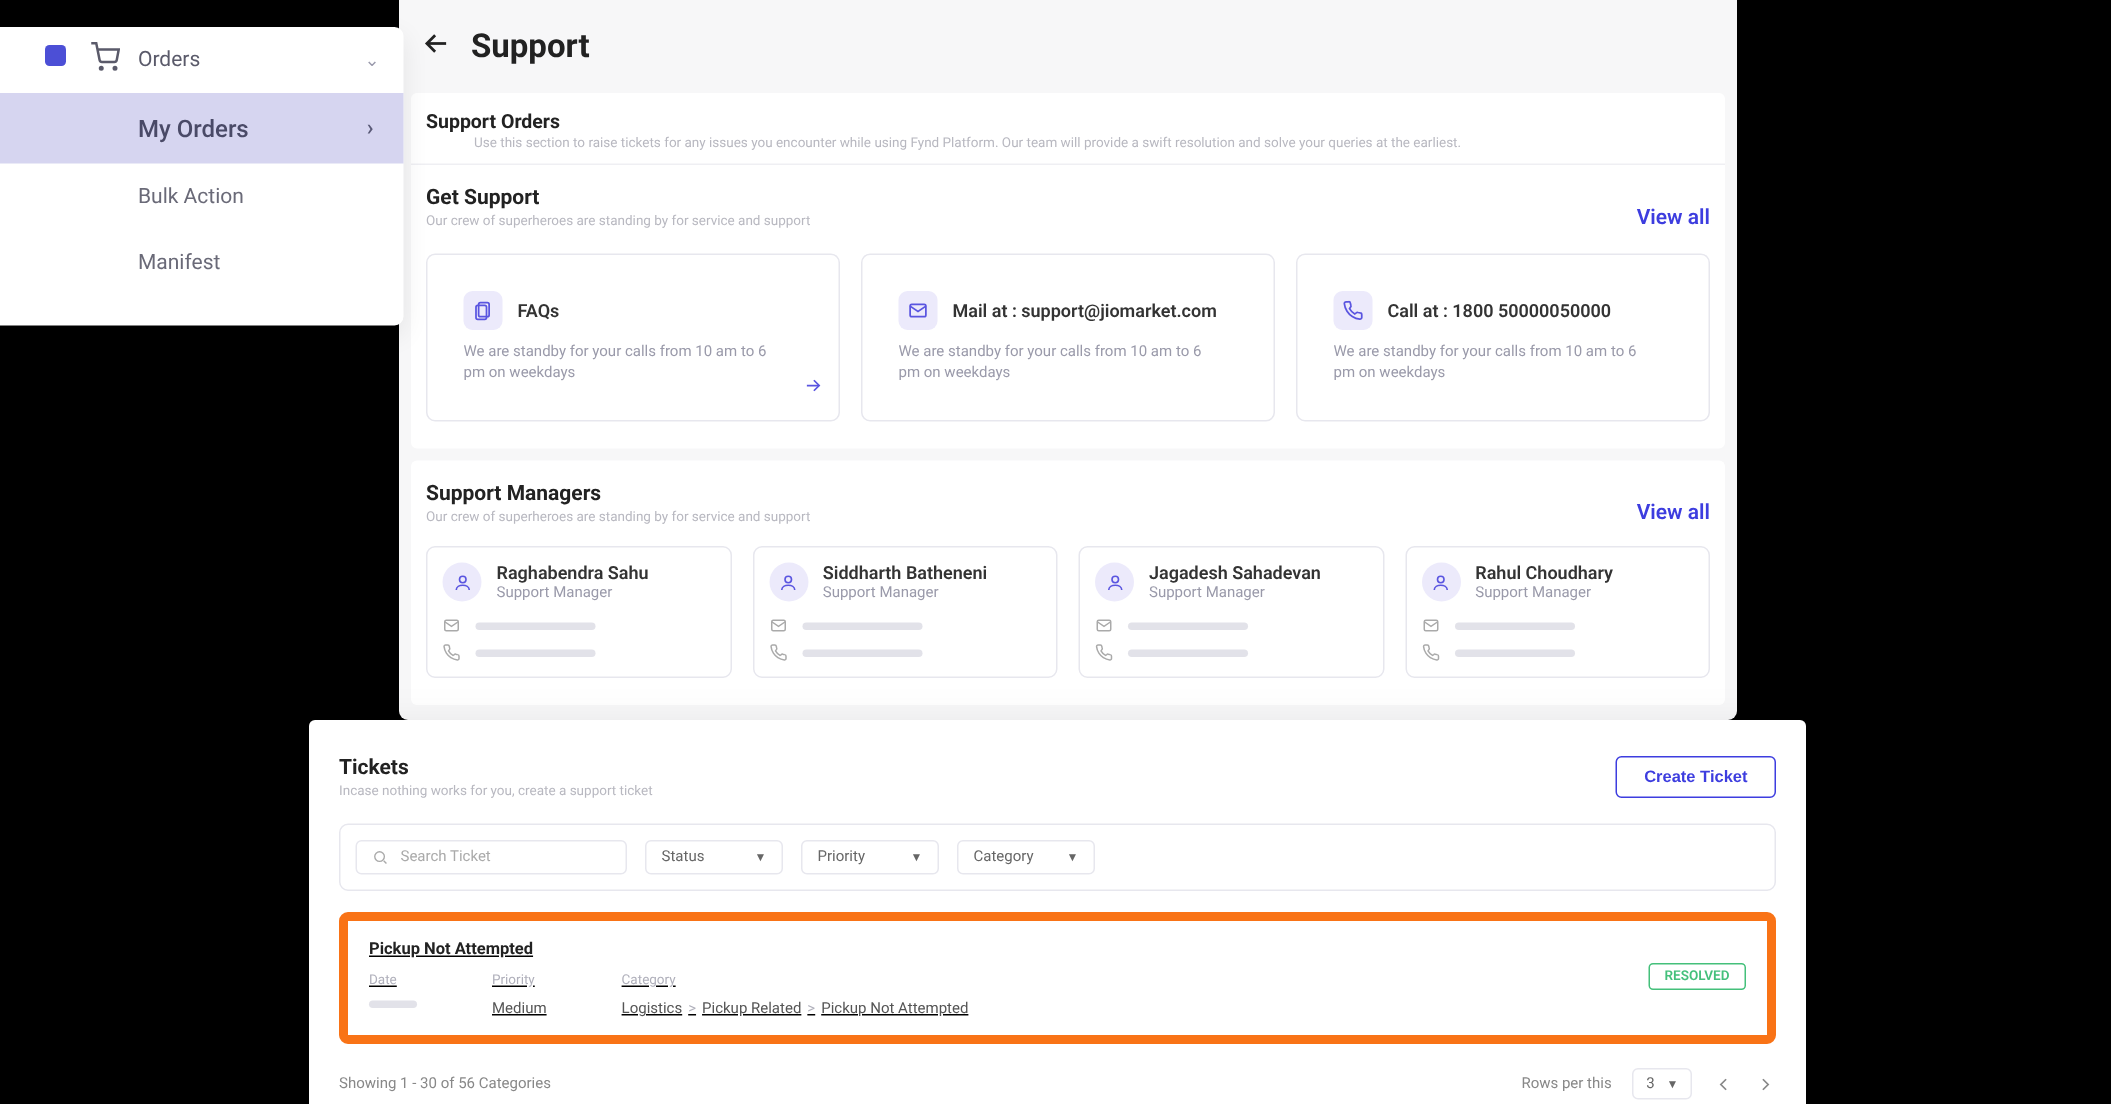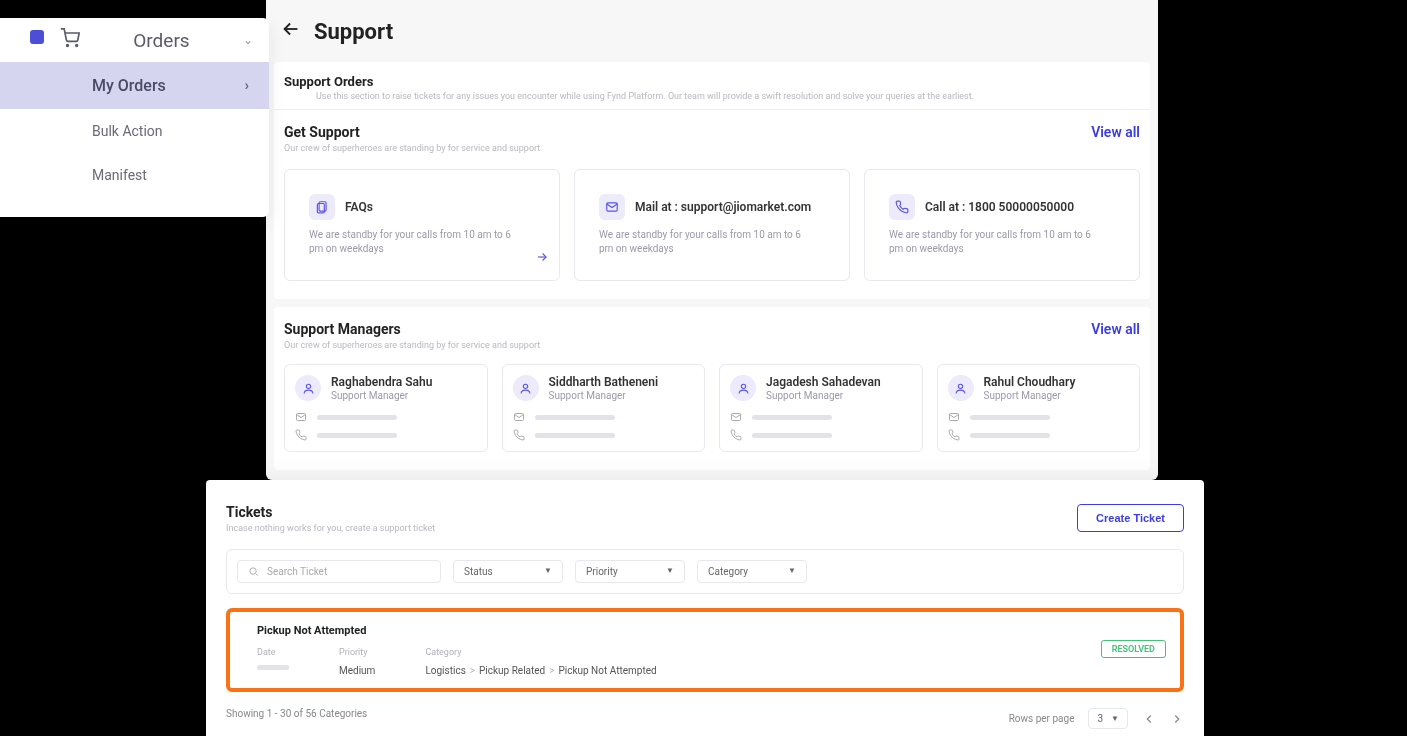--- a/index.html
+++ b/index.html
@@ -41,21 +41,21 @@
   .sidebar-logo-dot {
     position: absolute;
     left: 30px;
     top: 12px;
     width: 14px;
     height: 14px;
     background: #4c4fd6;
     border-radius: 3px;
   }
   .cart-icon svg { width: 20px; height: 20px; stroke: #5a5a6a; }
-  .sidebar-title { font-size: 19px; color: #5a5a6a; flex: 1; text-align: center; }
+  .sidebar-title { font-size: 14px; color: #5a5a6a; flex: 1; }
   .chevron-icon { color: #9a9aac; font-size: 12px; }
   .sidebar-item {
     padding: 14px 20px 14px 92px;
     font-size: 14px;
     color: #6a6a78;
     position: relative;
   }
   .sidebar-item.active {
     background: #d6d5f0;
     color: #4a4a67;
@@ -79,21 +79,21 @@
     margin: 0 8px 8px 8px;
     border-radius: 4px;
   }
   .section-head {
     padding: 12px 10px 8px 10px;
     border-bottom: 1px solid #efeff3;
   }
   .section-head h3 { font-size: 13px; font-weight: 700; color: #222; }
   .section-head p { font-size: 9px; color: #b8b8c0; margin-top: 2px; margin-left: 32px; }
   .section-pad { padding: 14px 10px 18px 10px; }
-  .row-between { display: flex; justify-content: space-between; align-items: flex-start; gap: 20px; }
+  .row-between { display: flex; justify-content: space-between; align-items: flex-end; gap: 20px; }
   .sub-h { font-size: 14px; font-weight: 700; color: #222; }
   .sub-p { font-size: 9px; color: #b8b8c0; margin-top: 3px; }
   .view-all { font-size: 14px; font-weight: 600; color: #3d3ddf; cursor: pointer; }
   .grid3 { display: flex; gap: 14px; margin-top: 16px; }
   .support-card {
     flex: 1;
     border: 1px solid #e7e7ee;
     border-radius: 6px;
     padding: 24px;
     position: relative;
@@ -163,43 +163,44 @@
     padding: 10px;
     margin-top: 16px;
   }
   .search-box {
     display: flex;
     align-items: center;
     gap: 8px;
     border: 1px solid #e7e7ee;
     border-radius: 4px;
     padding: 5px 10px;
-    width: 204px;
+    width: 181px;
     font-size: 10px;
     color: #aaa;
   }
   .search-box svg { width: 11px; height: 11px; stroke: #aaa; }
   .select-box {
     display: flex;
     justify-content: space-between;
-    align-items: flex-start;
+    align-items: center;
     border: 1px solid #e7e7ee;
     border-radius: 4px;
     padding: 5px 10px;
-    width: 110px;
+    width: 92px;
     font-size: 10px;
     color: #666;
   }
   .select-box .caret { font-size: 8px; color: #666; }
   .ticket-card {
-    border: 4px solid #f97316;
+    border: 6px solid #f97316;
     border-radius: 6px;
-    padding: 12px 27px;
+    padding: 12px 14px;
     margin-top: 14px;
     position: relative;
+    text-decoration: underline;
   }
   .ticket-title { font-size: 11px; font-weight: 700; color: #222; margin-bottom: 10px; }
   .ticket-meta { display: flex; gap: 50px; font-size: 9px; }
   .ticket-meta .col .lab { color: #b0b0bb; margin-bottom: 8px; }
   .ticket-meta .col .val { color: #555; font-size: 10px; }
   .ticket-meta .skeleton { width: 32px; }
   .crumb { color: #555; font-size: 10px; }
   .crumb .sep { color: #b0b0bb; margin: 0 4px; }
   .status-pill {
     position: absolute;
@@ -208,21 +209,21 @@
     border: 1px solid #44c07b;
     color: #44c07b;
     font-size: 9px;
     font-weight: 600;
     padding: 3px 10px;
     border-radius: 3px;
   }
   .table-foot {
     display: flex;
     justify-content: space-between;
-    align-items: flex-start;
+    align-items: center;
     margin-top: 16px;
     font-size: 10px;
     color: #888;
   }
   .page-ctrl { display: flex; align-items: center; gap: 14px; }
   .rows-sel {
     display: flex;
     align-items: center;
     gap: 8px;
     border: 1px solid #e7e7ee;
@@ -498,21 +499,21 @@
         <div class="lab">Category</div>
         <div class="val crumb" id="crumb"><span>Logistics</span><span class="sep">&gt;</span><span>Pickup Related</span><span class="sep">&gt;</span><span>Pickup Not Attempted</span></div>
       </div>
     </div>
     <span class="status-pill">RESOLVED</span>
   </div>
 
   <div class="table-foot">
     <span>Showing 1 - 30 of 56 Categories</span>
     <div class="page-ctrl">
-      <span>Rows per page</span>
+      <span>Rows per this</span>
       <div class="rows-sel">
         <span>3</span>
         <span class="caret" style="font-size:8px;">▼</span>
       </div>
       <svg class="nav-caret" viewBox="0 0 24 24" fill="none" stroke-width="2">
           <path d="M15 18l-6-6 6-6"></path>
         </svg>
       <svg class="nav-caret" viewBox="0 0 24 24" fill="none" stroke-width="2">
           <path d="M9 18l6-6-6-6"></path>
         </svg>

